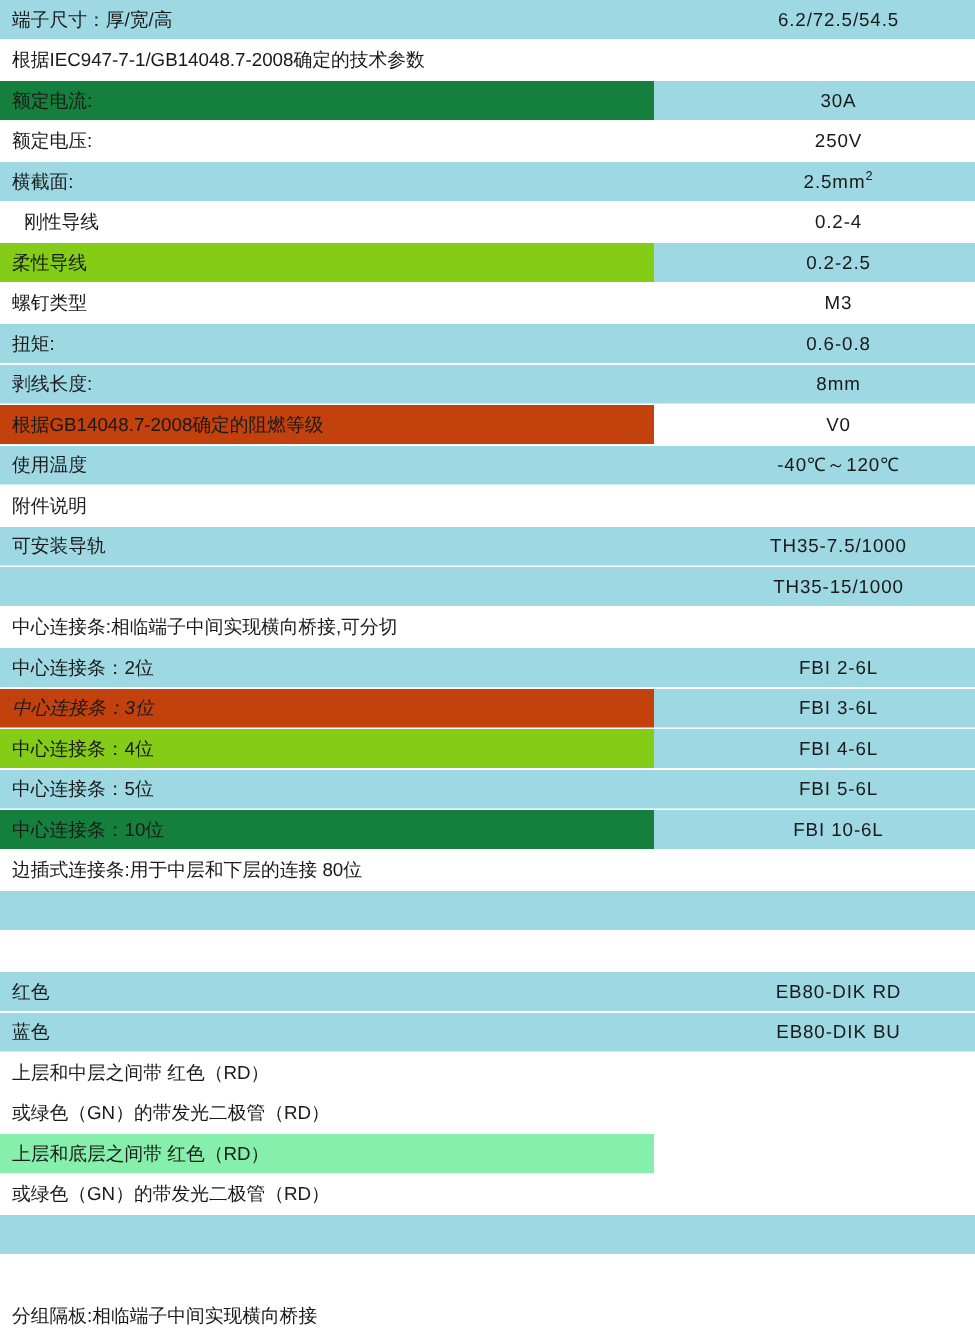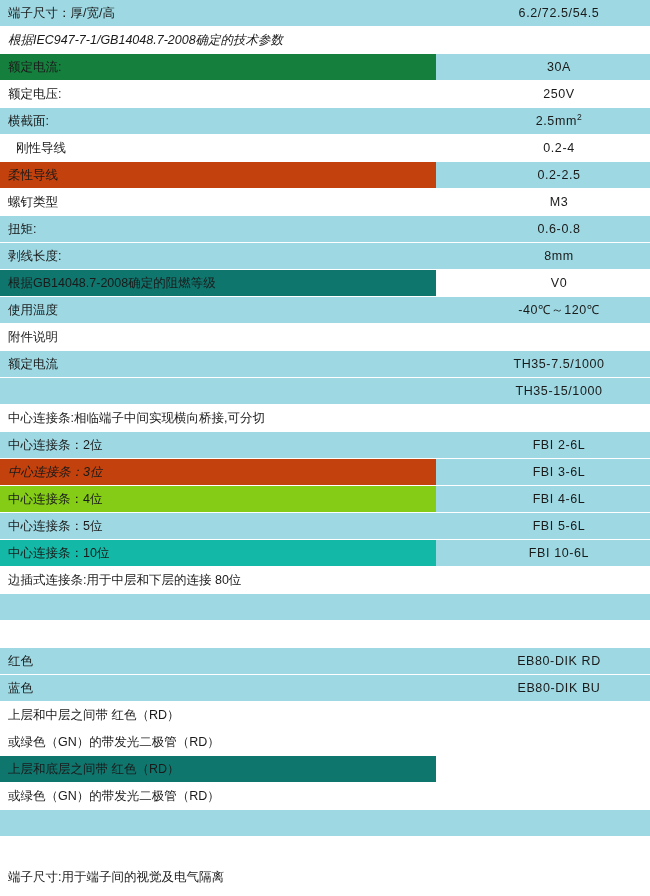--- a/index.html
+++ b/index.html
@@ -47,69 +47,69 @@
 </head>
 <body>
 
 <table class="spec">
   <tbody>
       <tr>
         <td class="label" style="background: rgb(158, 217, 227);">端子尺寸：厚/宽/高</td>
         <td class="value" style="background: rgb(158, 217, 227);">6.2/72.5/54.5</td>
       </tr>
       <tr>
-        <td class="label" style="background: rgb(255, 255, 255); font-style: italic;">根据IEC947-7-1/GB14048.7-2008确定的技术参数</td>
+        <td class="label" style="background: rgb(255, 255, 255);">根据IEC947-7-1/GB14048.7-2008确定的技术参数</td>
         <td class="value" style="background: rgb(255, 255, 255);"></td>
       </tr>
       <tr>
         <td class="label" style="background: #15803d;">额定电流:</td>
         <td class="value" style="background: rgb(158, 217, 227);">30A</td>
       </tr>
       <tr>
         <td class="label" style="background: rgb(255, 255, 255);">额定电压:</td>
         <td class="value" style="background: rgb(255, 255, 255);">250V</td>
       </tr>
       <tr>
         <td class="label" style="background: rgb(158, 217, 227);">横截面:</td>
         <td class="value" style="background: rgb(158, 217, 227);"><span>2.5mm</span><sup>2</sup></td>
       </tr>
       <tr>
         <td class="label" style="background: rgb(255, 255, 255); padding-left: 16px;">刚性导线</td>
         <td class="value" style="background: rgb(255, 255, 255);">0.2-4</td>
       </tr>
       <tr>
-        <td class="label" style="background: #c2410c;">柔性导线</td>
+        <td class="label" style="background: #84cc16;">柔性导线</td>
         <td class="value" style="background: rgb(158, 217, 227);">0.2-2.5</td>
       </tr>
       <tr>
         <td class="label" style="background: rgb(255, 255, 255);">螺钉类型</td>
         <td class="value" style="background: rgb(255, 255, 255);">M3</td>
       </tr>
       <tr>
         <td class="label" style="background: rgb(158, 217, 227); margin-left: 24px;">扭矩:</td>
         <td class="value" style="background: rgb(158, 217, 227);">0.6-0.8</td>
       </tr>
       <tr>
         <td class="label" style="background: rgb(158, 217, 227);">剥线长度:</td>
         <td class="value" style="background: rgb(158, 217, 227);">8mm</td>
       </tr>
       <tr>
-        <td class="label" style="background: #0f766e;">根据GB14048.7-2008确定的阻燃等级</td>
+        <td class="label" style="background: #c2410c;">根据GB14048.7-2008确定的阻燃等级</td>
         <td class="value" style="background: rgb(255, 255, 255);">V0</td>
       </tr>
       <tr>
         <td class="label" style="background: rgb(158, 217, 227);">使用温度</td>
         <td class="value" style="background: rgb(158, 217, 227);">-40℃～120℃</td>
       </tr>
       <tr>
         <td class="label" style="background: rgb(255, 255, 255);">附件说明</td>
         <td class="value" style="background: rgb(255, 255, 255);"></td>
       </tr>
       <tr>
-        <td class="label" style="background: rgb(158, 217, 227);">额定电流</td>
+        <td class="label" style="background: rgb(158, 217, 227);">可安装导轨</td>
         <td class="value" style="background: rgb(158, 217, 227);">TH35-7.5/1000</td>
       </tr>
       <tr>
         <td class="label" style="background: rgb(158, 217, 227);"></td>
         <td class="value" style="background: rgb(158, 217, 227);">TH35-15/1000</td>
       </tr>
       <tr>
         <td class="label" style="background: rgb(255, 255, 255);">中心连接条:相临端子中间实现横向桥接,可分切</td>
         <td class="value" style="background: rgb(255, 255, 255);"></td>
       </tr>
@@ -123,21 +123,21 @@
       </tr>
       <tr>
         <td class="label" style="background: #84cc16; margin-top: 40px;">中心连接条：4位</td>
         <td class="value" style="background: rgb(158, 217, 227);">FBI 4-6L</td>
       </tr>
       <tr>
         <td class="label" style="background: rgb(158, 217, 227);">中心连接条：5位</td>
         <td class="value" style="background: rgb(158, 217, 227);">FBI 5-6L</td>
       </tr>
       <tr>
-        <td class="label" style="background: #14b8a6;">中心连接条：10位</td>
+        <td class="label" style="background: #15803d;">中心连接条：10位</td>
         <td class="value" style="background: rgb(158, 217, 227);">FBI 10-6L</td>
       </tr>
       <tr>
         <td class="label" style="background: rgb(255, 255, 255);">边插式连接条:用于中层和下层的连接  80位</td>
         <td class="value" style="background: rgb(255, 255, 255);"></td>
       </tr>
       <tr>
         <td class="label" style="background: rgb(158, 217, 227);"></td>
         <td class="value" style="background: rgb(158, 217, 227);"></td>
       </tr>
@@ -155,37 +155,37 @@
       </tr>
       <tr>
         <td class="label" style="background: rgb(255, 255, 255);">上层和中层之间带 红色（RD）</td>
         <td class="value" style="background: rgb(255, 255, 255);"></td>
       </tr>
       <tr>
         <td class="label" style="background: rgb(255, 255, 255);">或绿色（GN）的带发光二极管（RD）</td>
         <td class="value" style="background: rgb(255, 255, 255);"></td>
       </tr>
       <tr>
-        <td class="label" style="background: #0f766e;">上层和底层之间带 红色（RD）</td>
+        <td class="label" style="background: #86efac;">上层和底层之间带 红色（RD）</td>
         <td class="value" style="background: rgb(255, 255, 255);"></td>
       </tr>
       <tr>
         <td class="label" style="background: rgb(255, 255, 255);">或绿色（GN）的带发光二极管（RD）</td>
         <td class="value" style="background: rgb(255, 255, 255);"></td>
       </tr>
       <tr>
         <td class="label" style="background: rgb(158, 217, 227);"></td>
         <td class="value" style="background: rgb(158, 217, 227);"></td>
       </tr>
       <tr>
         <td class="label" style="background: rgb(255, 255, 255);"></td>
         <td class="value" style="background: rgb(255, 255, 255);"></td>
       </tr>
       <tr>
-        <td class="label" style="background: rgb(255, 255, 255);">端子尺寸:用于端子间的视觉及电气隔离</td>
+        <td class="label" style="background: rgb(255, 255, 255);">分组隔板:相临端子中间实现横向桥接</td>
         <td class="value" style="background: rgb(255, 255, 255);"></td>
       </tr>
       <tr>
         <td class="label" style="background: rgb(255, 255, 255);"></td>
         <td class="value" style="background: rgb(255, 255, 255);"></td>
       </tr>
     </tbody>
 </table>
 
 </body></html>

